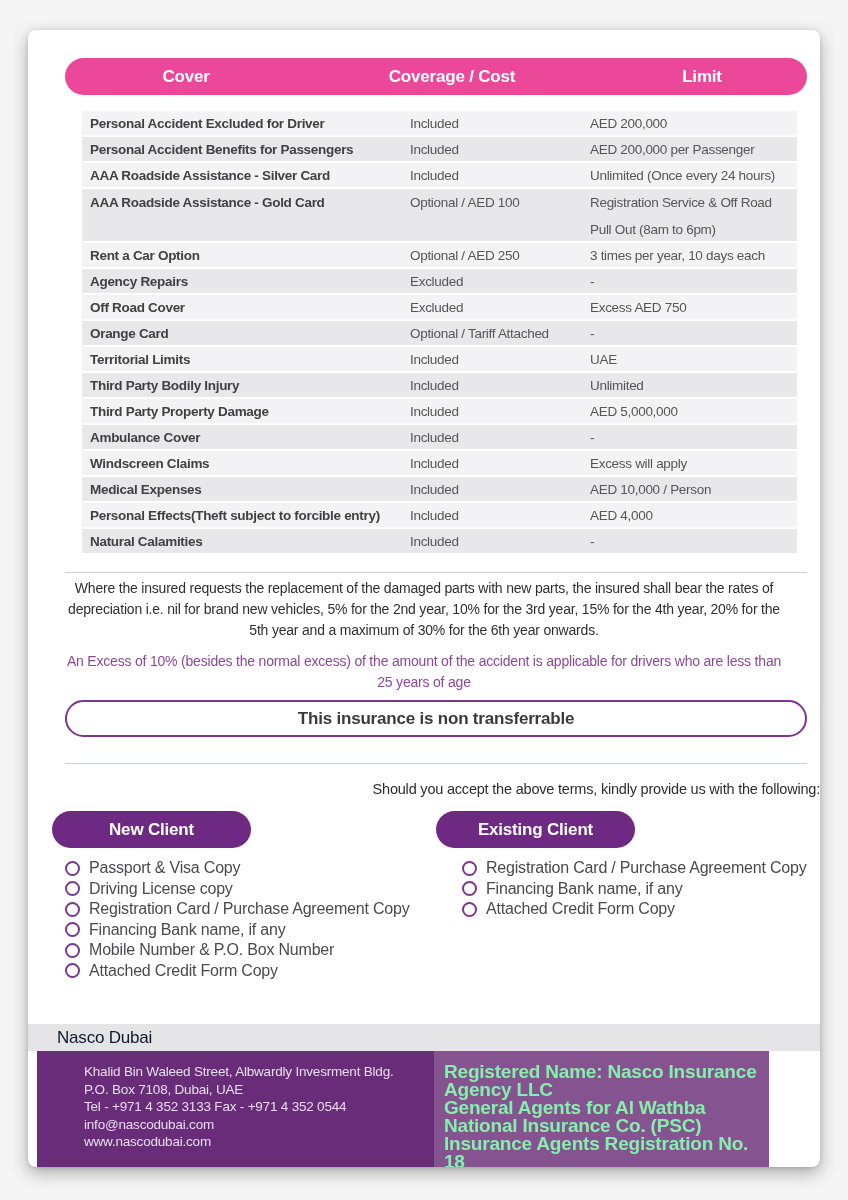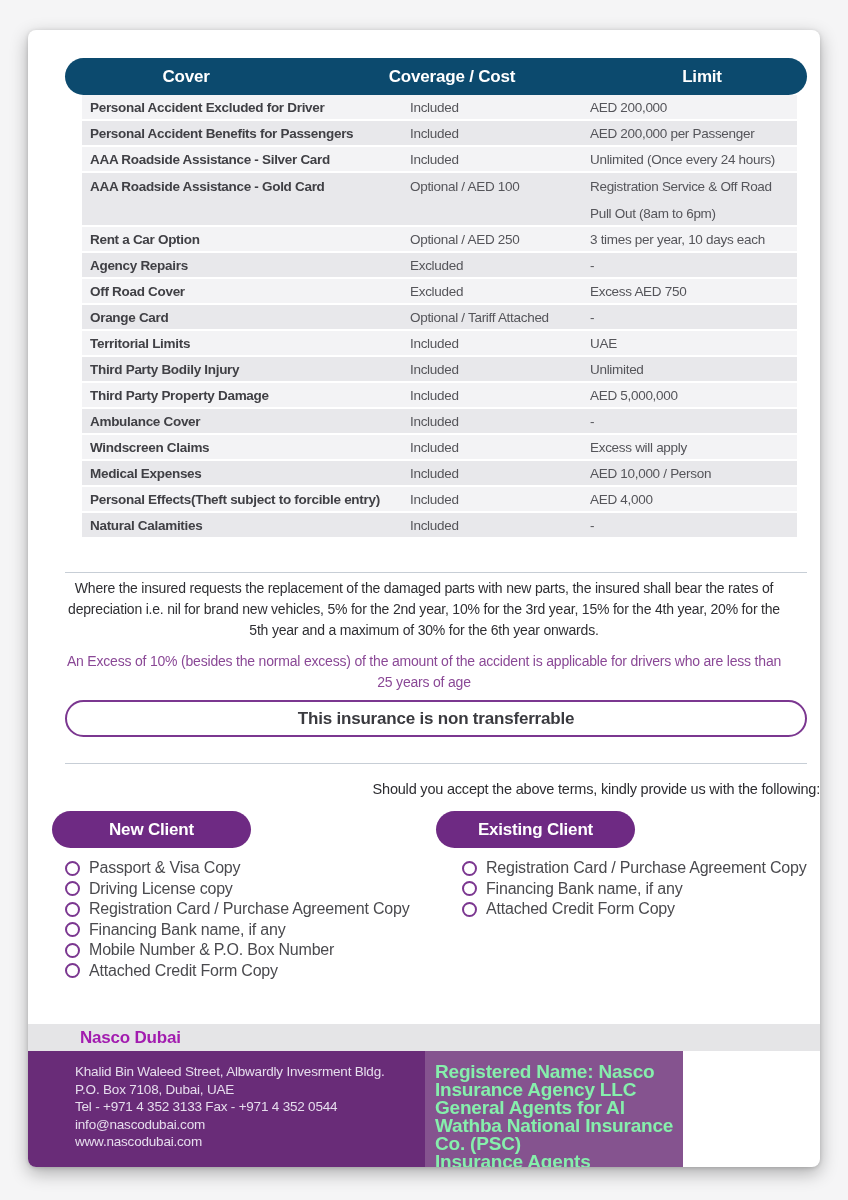--- a/index.html
+++ b/index.html
@@ -11,24 +11,24 @@
     -webkit-font-smoothing:antialiased;
   }
   .page{
     position:absolute;left:28px;top:30px;width:792px;height:1137px;
     background:#ffffff;border-radius:8px;overflow:hidden;
     box-shadow:0 6px 18px rgba(0,0,0,0.30), 0 1px 4px rgba(0,0,0,0.15);
   }
   
   .tbl{position:absolute;left:37px;top:28px;width:742px;}
   .tbl-head{
-    height:37px;background:#0c4a6e;border-radius:19px;
+    height:37px;background:#ec4899;border-radius:19px;
     display:grid;grid-template-columns:242px 290px 1fr;align-items:center;
     color:#ffffff;font-weight:bold;font-size:17px;text-align:center;
-    margin-bottom:0;letter-spacing:-0.2px;
+    margin-bottom:16px;letter-spacing:-0.2px;
   }
   .tbl-body{margin-left:17px;width:715px;}
   .trow{
     display:grid;grid-template-columns:328px 180px 1fr;align-items:center;
     min-height:24px;margin-bottom:2px;font-size:13.5px;letter-spacing:-0.3px;
   }
   .trow:nth-child(odd){background:#f3f3f5;}
   .trow:nth-child(even){background:#e8e8eb;}
   .trow .c1{padding-left:8px;font-weight:bold;color:#404045;}
   .trow .c2,.trow .c3{color:#55555a;}
@@ -71,22 +71,22 @@
   .list-item{display:flex;align-items:center;height:20.5px;font-size:16px;color:#4a4a4e;letter-spacing:-0.2px;}
   .bullet{
     width:11px;height:11px;border:2px solid #7b3790;border-radius:50%;
     margin-right:9px;flex:none;background:#ffffff;
   }
   
   .band{
     position:absolute;left:0;top:994px;width:792px;height:27px;background:#e5e5e7;
     display:flex;align-items:center;
   }
-  .company{padding-left:52px;font-weight:bold;font-size:17px;color:#a21caf;letter-spacing:-0.2px;}
-  .footer{position:absolute;left:0;top:1021px;width:655px;height:116px;display:flex;}
+  .company{padding-left:29px;font-weight:normal;font-size:17px;color:#0f172a;letter-spacing:-0.2px;}
+  .footer{position:absolute;left:9px;top:1021px;width:732px;height:116px;display:flex;}
   .footer-left{
     width:397px;box-sizing:border-box;background:#692c78;
     padding:12px 0 0 47px;color:#e6dded;font-size:13.5px;line-height:17.5px;letter-spacing:-0.2px;
   }
   .footer-right{
     flex:1;box-sizing:border-box;background:#85538f;
     padding:12px 4px 0 10px;color:#86efac;font-weight:bold;font-size:19px;line-height:18px;letter-spacing:-0.2px;
   }
 </style>
 </head>

